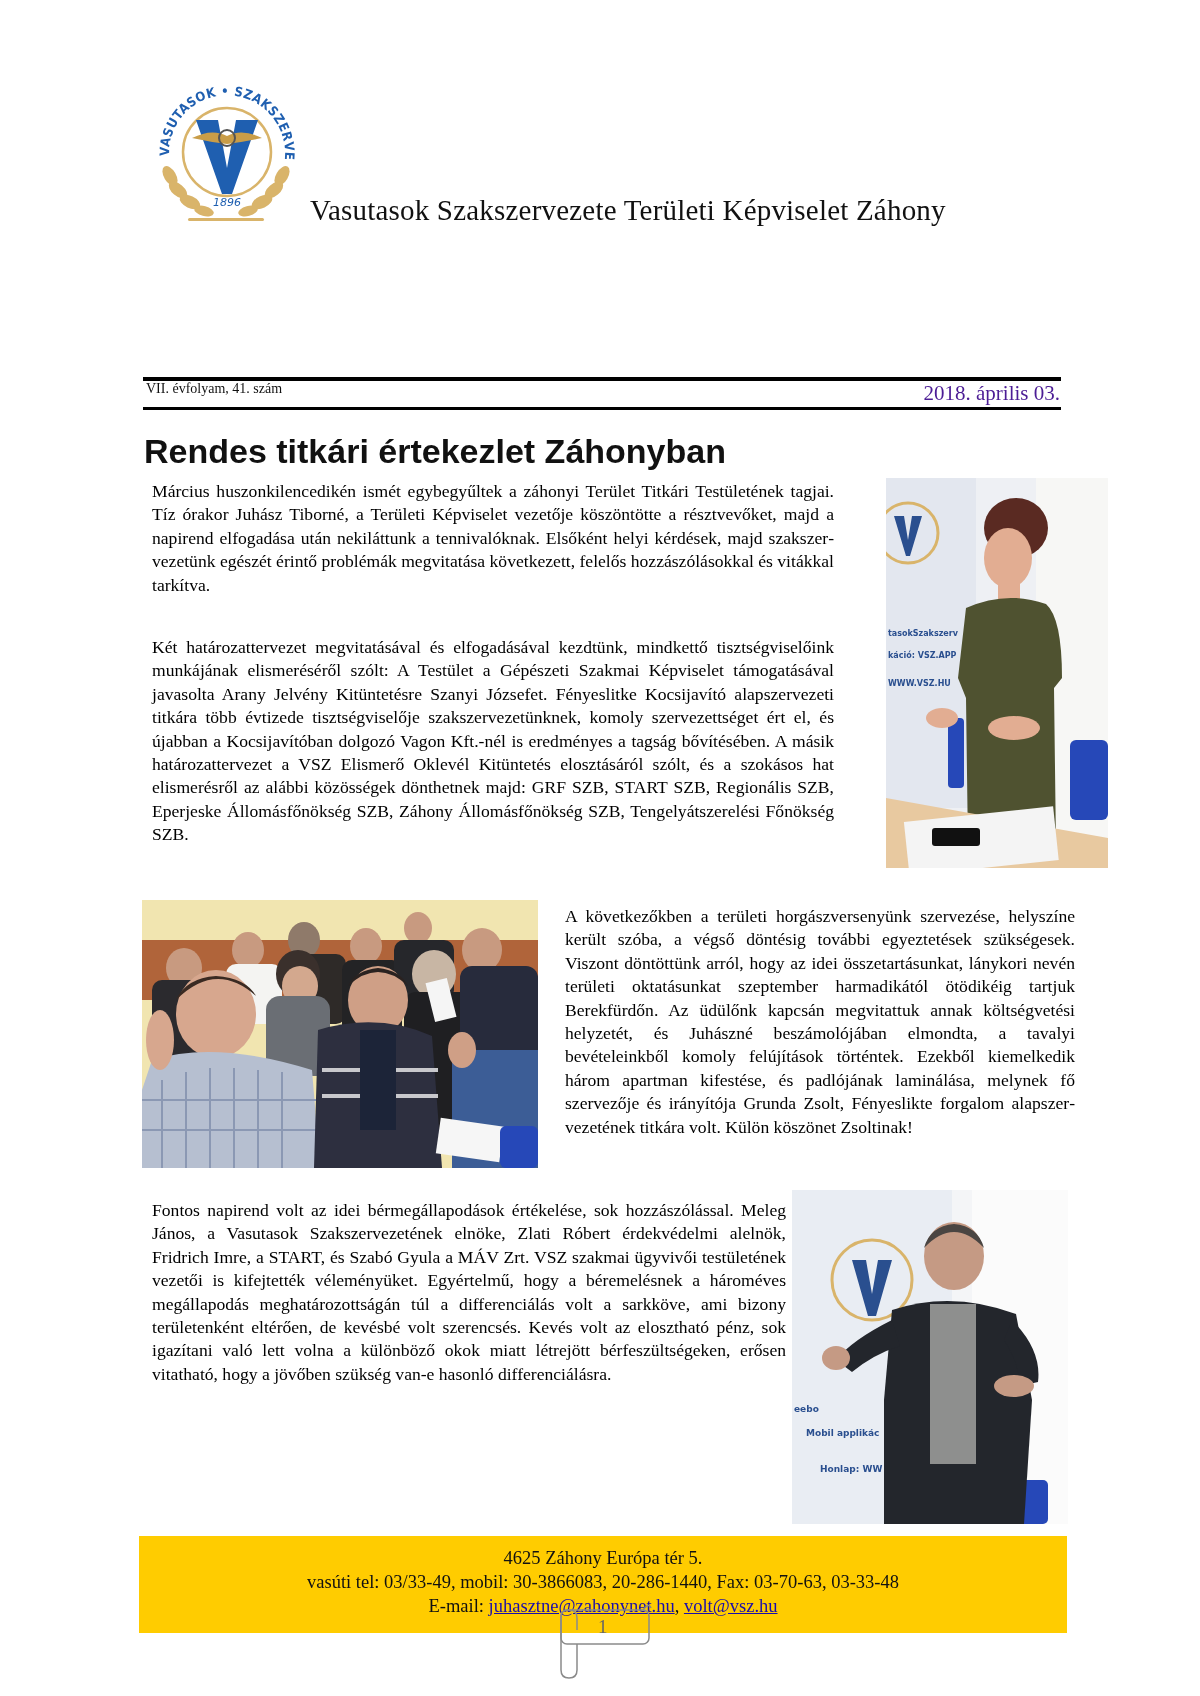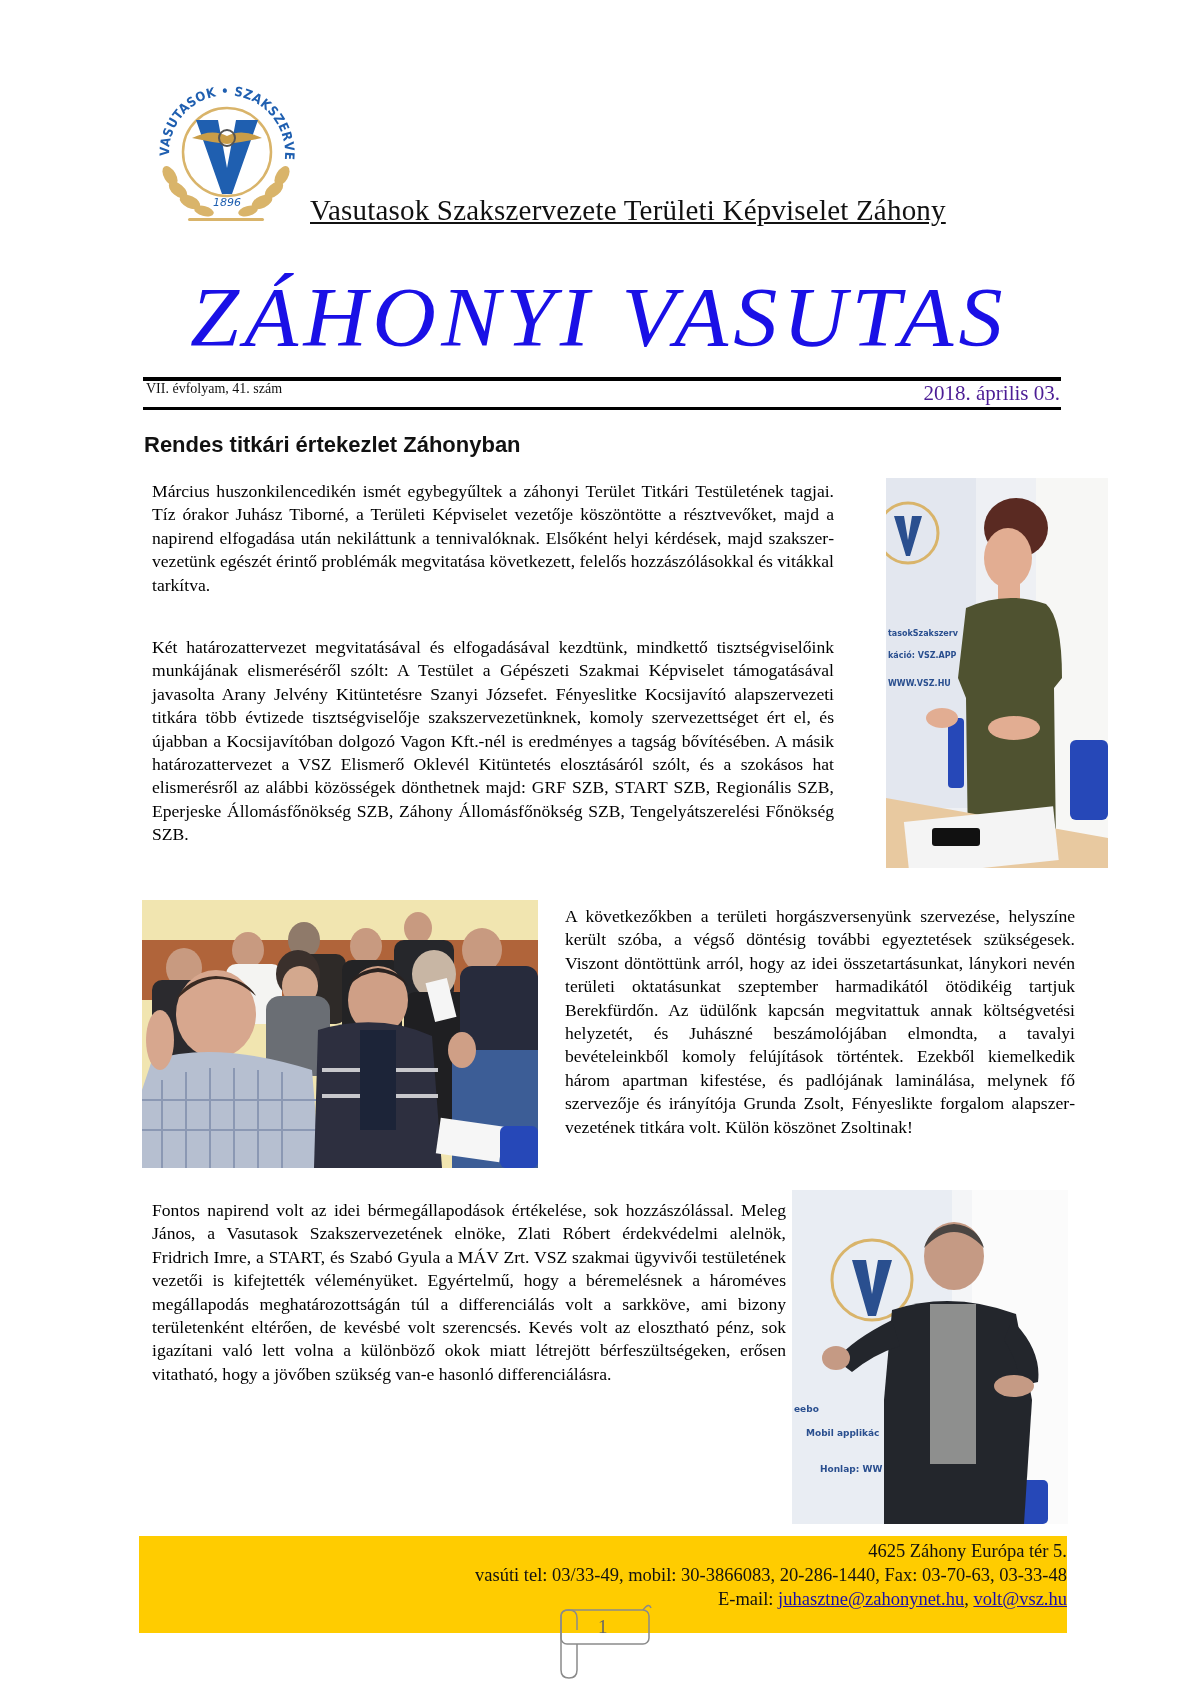--- a/index.html
+++ b/index.html
@@ -1,46 +1,46 @@
 <!DOCTYPE html>
 <html><head>
 <meta charset="utf-8">
 <style>
   html, body { margin: 0; padding: 0; background: #ffffff; }
   body { width: 1200px; height: 1696px; position: relative; overflow: hidden; }
   .page { position: absolute; left: 0; top: 0; width: 1200px; height: 1696px; }
 
   .logo { position: absolute; left: 148px; top: 72px; width: 156px; height: 156px; }
-  .org-name { position: absolute; left: 310px; top: 194px; font-family: "Liberation Serif", serif; font-size: 29px; color: #111; white-space: nowrap; letter-spacing: 0.2px; text-decoration: underline; }
+  .org-name { position: absolute; left: 310px; top: 194px; font-family: "Liberation Serif", serif; font-size: 29px; color: #111; white-space: nowrap; letter-spacing: 0.2px; }
 
   .masthead { position: absolute; left: 190px; top: 268px; width: 840px; height: 100px; }
   .masthead-text { font-family: "Liberation Serif", serif; font-style: italic; font-size: 84px; color: #1a10e6; letter-spacing: 5px; transform: scaleX(1.05); transform-origin: left center; white-space: nowrap; line-height: 100px; }
 
   .rule { position: absolute; left: 143px; width: 918px; background: #000; }
   .rule.top { top: 377px; height: 4px; }
   .rule.bottom { top: 407px; height: 3px; }
   .issue-left { position: absolute; left: 146px; top: 381px; font-family: "Liberation Serif", serif; font-size: 14px; color: #111; }
   .issue-right { position: absolute; right: 140px; top: 381px; font-family: "Liberation Serif", serif; font-size: 21px; color: #4c1d95; }
 
-  .headline { position: absolute; left: 144px; top: 432px; font-family: "Liberation Sans", sans-serif; font-weight: bold; font-size: 22px; color: #111; white-space: nowrap; }
+  .headline { position: absolute; left: 144px; top: 432px; font-family: "Liberation Sans", sans-serif; font-weight: bold; font-size: 34px; color: #111; white-space: nowrap; }
 
   .para { position: absolute; font-family: Liberation Serif, serif; font-size: 17.6px; line-height: 23.4px; color: #000000; text-align: justify; margin: 8px; }
   .p1 { left: 144px; top: 472px; width: 682px; }
   .p2 { left: 144px; top: 628px; width: 682px; }
   .p3 { left: 557px; top: 897px; width: 510px; }
   .p4 { left: 144px; top: 1191px; width: 634px; }
   .p5 { left: 144px; top: 1435px; width: 634px; }
 
   .photo { position: absolute; overflow: hidden; }
   .photo svg { display: block; }
   .photo1 { left: 846px; top: 478px; width: 222px; height: 390px; margin-left: 40px; }
   .photo2 { left: 142px; top: 900px; width: 396px; height: 268px; }
   .photo3 { left: 792px; top: 1190px; width: 276px; height: 334px; }
 
-  .footer { position: absolute; left: 139px; top: 1536px; width: 928px; height: 97px; background: #ffcc00; text-align: right; font-family: "Liberation Serif", serif; font-size: 18.5px; color: #111; line-height: 24px; padding-top: 3px; box-sizing: border-box; }
+  .footer { position: absolute; left: 139px; top: 1536px; width: 928px; height: 97px; background: #ffcc00; text-align: center; font-family: "Liberation Serif", serif; font-size: 18.5px; color: #111; line-height: 24px; padding-top: 10px; box-sizing: border-box; }
   .footer a { color: #1a0dab; text-decoration: underline; }
   .page-num-scroll { position: absolute; left: 551px; top: 1600px; width: 110px; height: 80px; }
   .page-num { position: absolute; left: 598px; top: 1616px; font-family: "Liberation Serif", serif; font-size: 19px; color: #666; }
 </style>
 </head>
 <body>
 
 <div class="page">
 
   <div class="logo">
@@ -68,23 +68,20 @@
       <path d="M 48 48 L 70 48 L 79 96 L 88 48 L 110 48 L 84 122 L 74 122 Z" fill="#1f5fb0"></path>
 
       <path d="M 44 66 Q 64 56 79 64 Q 94 56 114 66 Q 96 70 79 72 Q 62 70 44 66 Z" fill="#c99d48"></path>
       <circle cx="79" cy="66" r="8" fill="none" stroke="#555" stroke-width="2"></circle>
       <text x="79" y="134" text-anchor="middle" font-family="DejaVu Sans, sans-serif" font-style="italic" font-size="11" fill="#1f5fb0">1896</text>
     </svg>
   </div>
 
   <div class="org-name">Vasutasok Szakszervezete Területi Képviselet Záhony</div>
 
-  <div class="masthead">
-    <div class="masthead-text">ZÁHONYI VASUTAS</div>
-  </div>
 
   <div class="rule top"></div>
   <div class="issue-left">VII. évfolyam, 41. szám</div>
   <div class="issue-right">2018. április 03.</div>
   <div class="rule bottom"></div>
 
   <h1 class="headline" style="margin:0;">Rendes titkári értekezlet Záhonyban</h1>
 
   <p class="para p1">Március huszonkilencedikén ismét egybegyűltek a záhonyi Terület Titkári Testületének tagjai. Tíz órakor Juhász Tiborné, a Területi Képviselet vezetője köszöntötte a résztvevőket, majd a napirend elfogadása után nekiláttunk a tennivalóknak. Elsőként helyi kérdések, majd szakszer­vezetünk egészét érintő problémák megvitatása következett, felelős hozzászólásokkal és vitákkal tarkítva.</p>
   <p class="para p2">Két határozattervezet megvitatásával és elfogadásával kezdtünk, mindkettő tisztségviselőink munkájának elismeréséről szólt: A Testület a Gépészeti Szakmai Képviselet támogatásával javasolta Arany Jelvény Kitüntetésre Szanyi Józsefet. Fényeslitke Kocsijavító alapszervezeti titkára több évtizede tisztségviselője szakszervezetünknek, komoly szervezettséget ért el, és újabban a Kocsijavítóban dolgozó Vagon Kft.-nél is eredményes a tagság bővítésében. A másik határozattervezet a VSZ Elismerő Oklevél Kitüntetés elosztásáról szólt, és a szokásos hat elismerésről az alábbi közösségek dönthetnek majd: GRF SZB, START SZB, Regionális SZB, Eperjeske Állomásfőnökség SZB, Záhony Állomásfőnökség SZB, Tengelyátszerelési Főnökség SZB.</p>

